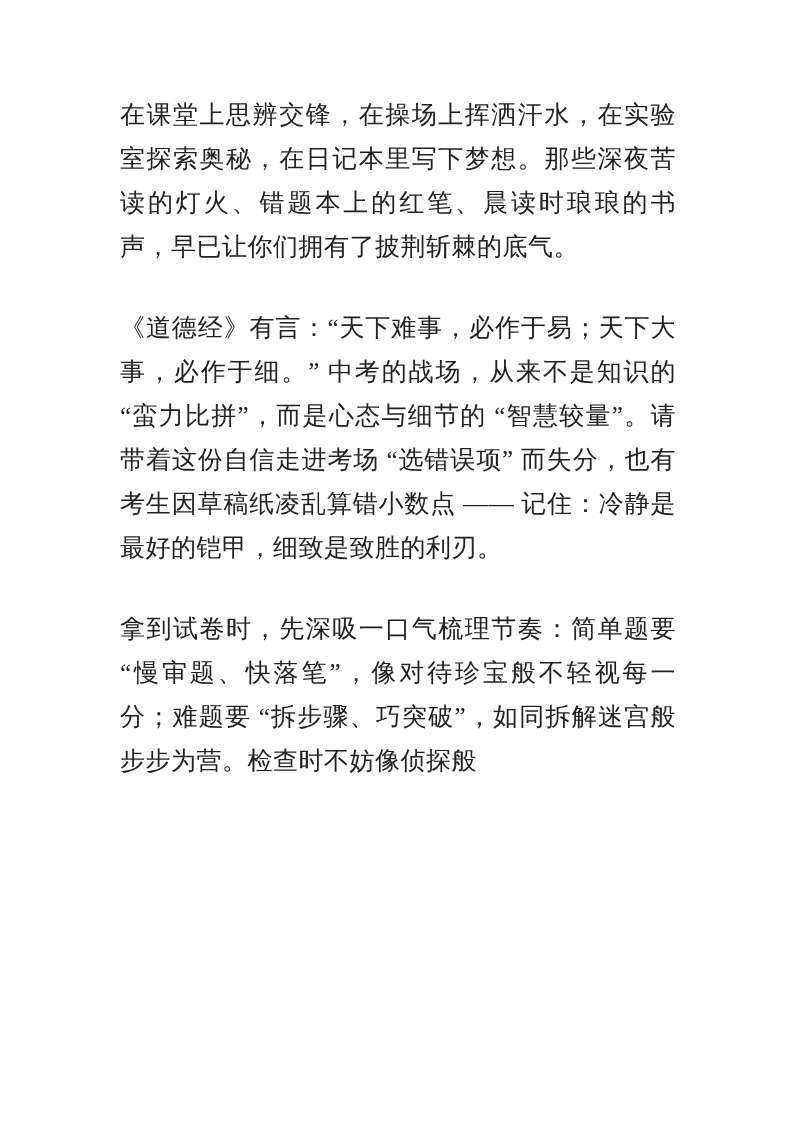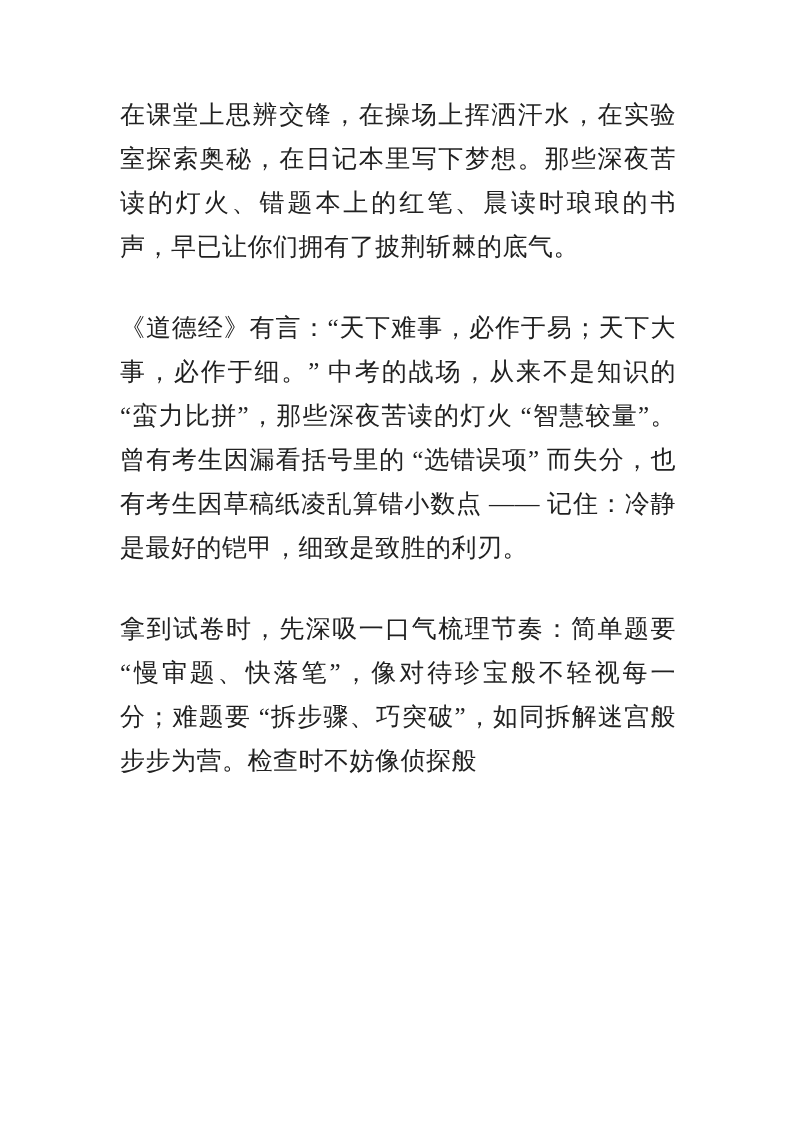--- a/index.html
+++ b/index.html
@@ -38,16 +38,16 @@
   }
 </style>
 </head>
 <body>
 
 <div class="page">
   <p class="block">在课堂上思辨交锋，在操场上挥洒汗水，在实验室探索奥秘，在日记本里写下梦想。那些深夜苦读的灯火、错题本上的红笔、晨读时琅琅的书声，早已让你们拥有了披荆斩棘的底气。</p>
 
 
 
-  <p class="block">《道德经》有言：“天下难事，必作于易；天下大事，必作于细。” 中考的战场，从来不是知识的 “蛮力比拼”，那些深夜苦读的灯火 “智慧较量”。曾有考生因漏看括号里的 “选错误项” 而失分，也有考生因草稿纸凌乱算错小数点 —— 记住：冷静是最好的铠甲，细致是致胜的利刃。</p>
+  <p class="block">《道德经》有言：“天下难事，必作于易；天下大事，必作于细。” 中考的战场，从来不是知识的 “蛮力比拼”，而是心态与细节的 “智慧较量”。请带着这份自信走进考场 “选错误项” 而失分，也有考生因草稿纸凌乱算错小数点 —— 记住：冷静是最好的铠甲，细致是致胜的利刃。</p>
 
   <p class="block">拿到试卷时，先深吸一口气梳理节奏：简单题要 “慢审题、快落笔”，像对待珍宝般不轻视每一分；难题要 “拆步骤、巧突破”，如同拆解迷宫般步步为营。检查时不妨像侦探般</p>
 </div>
 
 </body></html>

